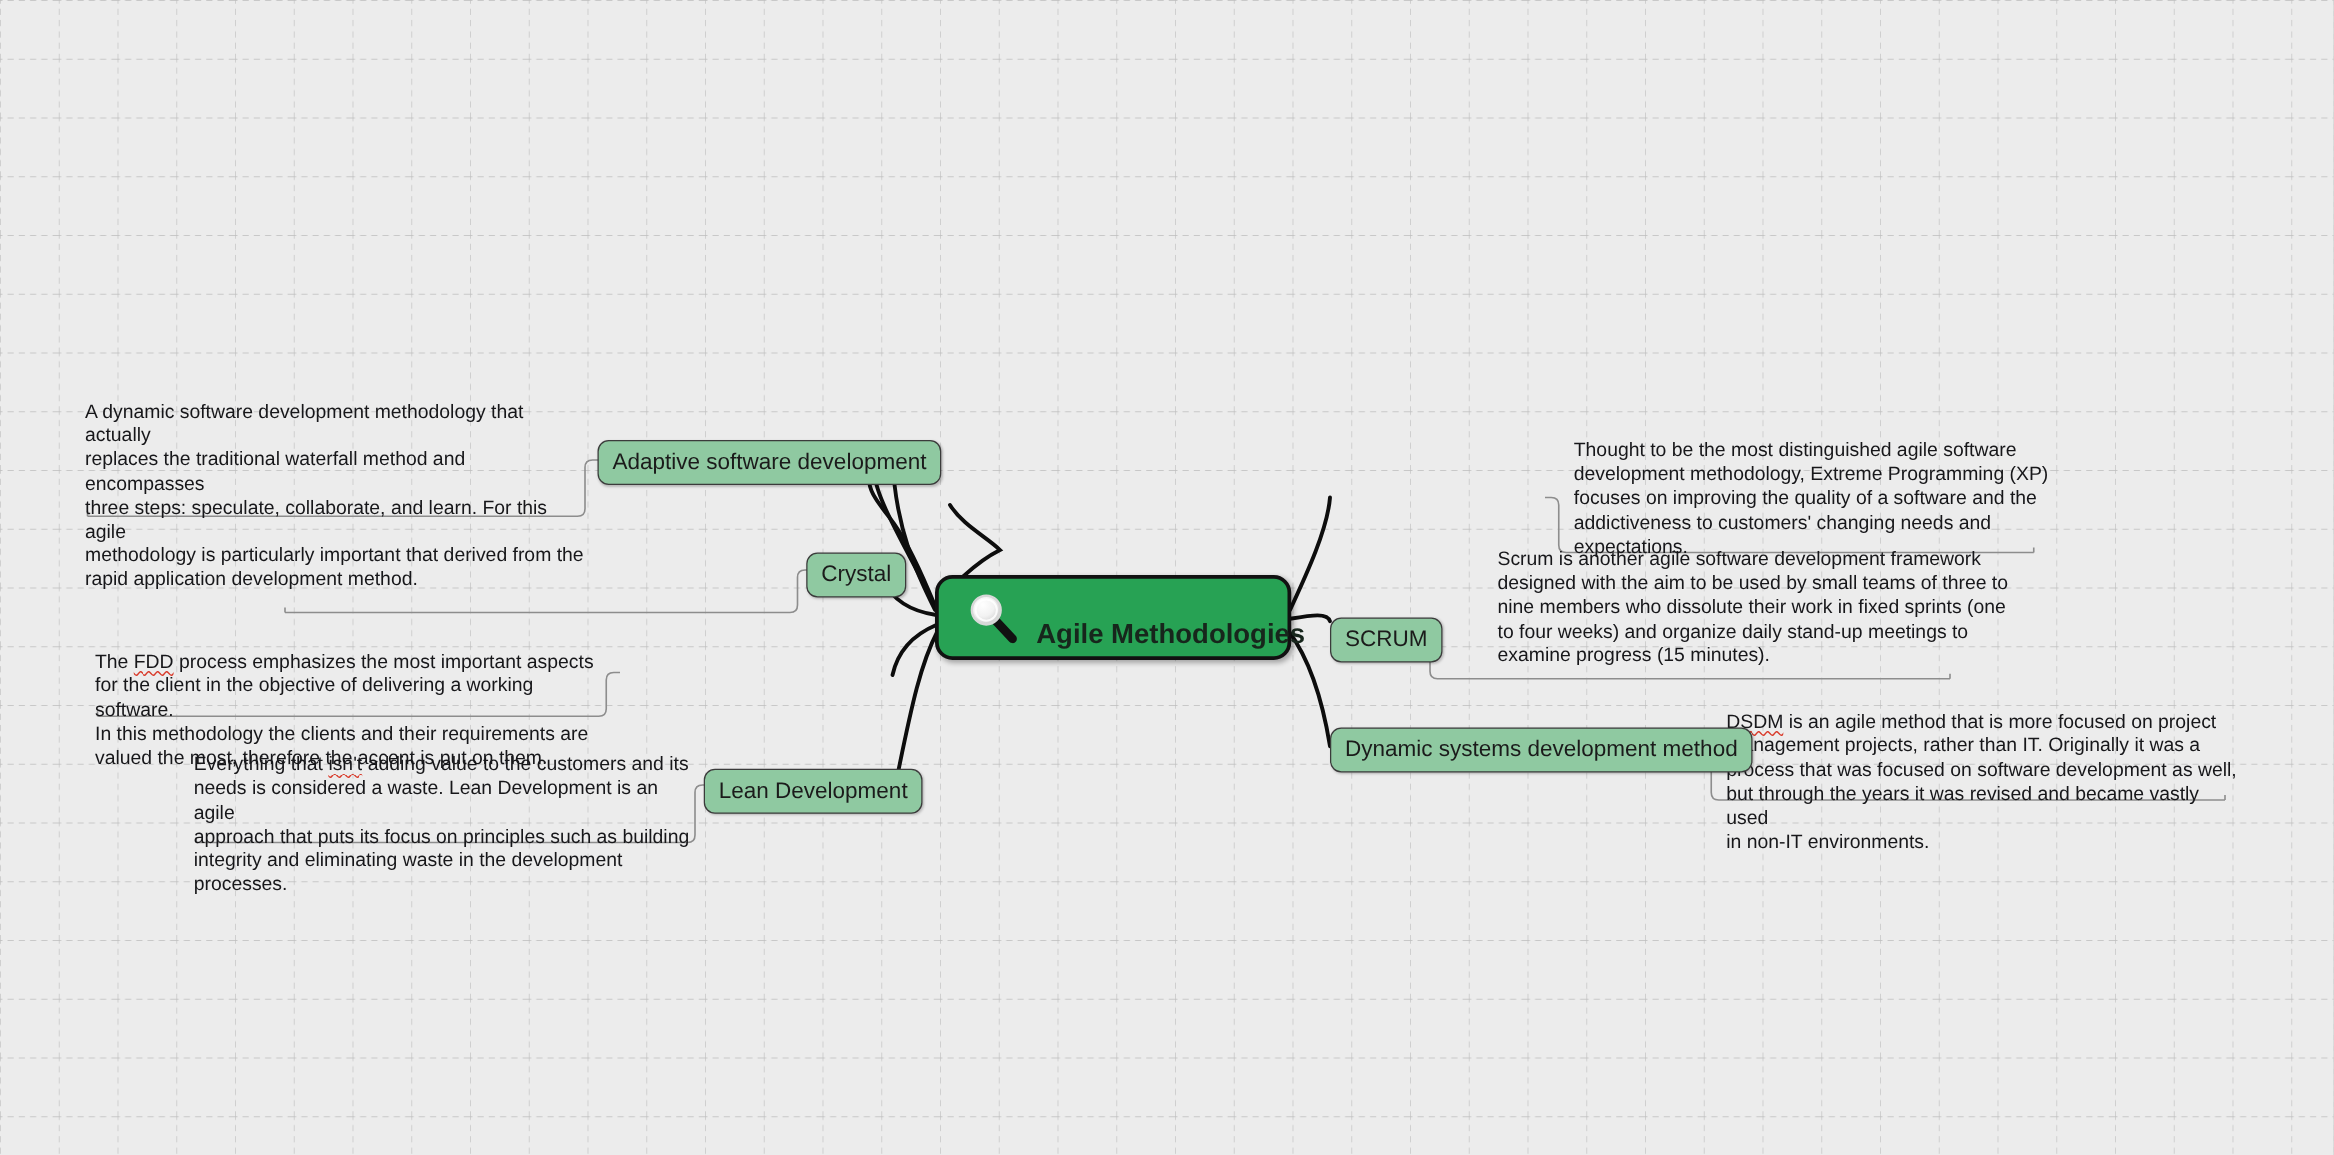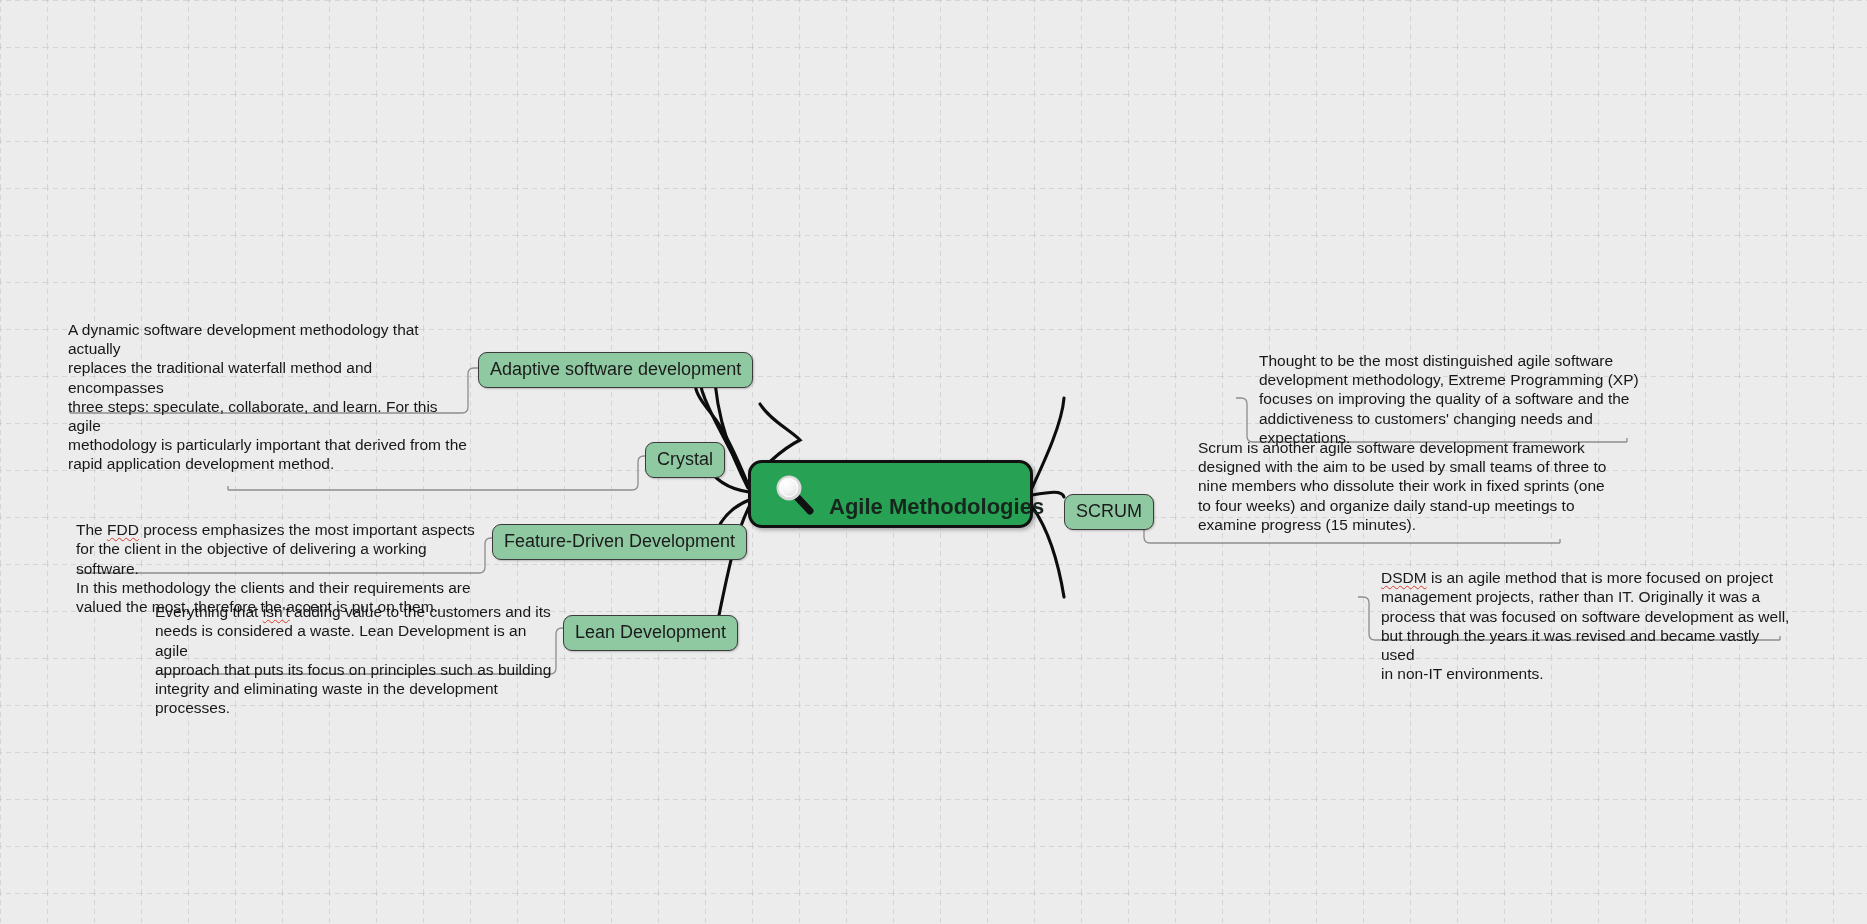--- a/index.html
+++ b/index.html
@@ -192,33 +192,33 @@
   </div>
 
   <div class="node" style="left:478px; top:352px;">
     <span>Adaptive software development</span>
   </div>
 
   <div class="node" style="left:645px; top:442px;">
     <span>Crystal</span>
   </div>
 
-  <div class="node" style="left:492px; top:524px;">
-    <span>Feature-Driven Development</span>
-  </div>
 
   <div class="node" style="left:563px; top:615px;">
     <span>Lean Development</span>
   </div>
 
 
   <div class="node" style="left:1064px; top:494px;">
     <span>SCRUM</span>
   </div>
 
+  <div class="node" style="left:1064px; top:582px;">
+    <span>Dynamic systems development method</span>
+  </div>
 
   <div class="note" style="left:68px; top:320px; width:400px;">A dynamic software development methodology that actually
 replaces the traditional waterfall method and encompasses
 three steps: speculate, collaborate, and learn. For this agile
 methodology is particularly important that derived from the
 rapid application development method.</div>
 
 
   <div class="note" style="left:155px; top:583px; width:400px;">
     <span>Everything that </span><span class="mis">isn't</span><span> adding value to the customers and its

